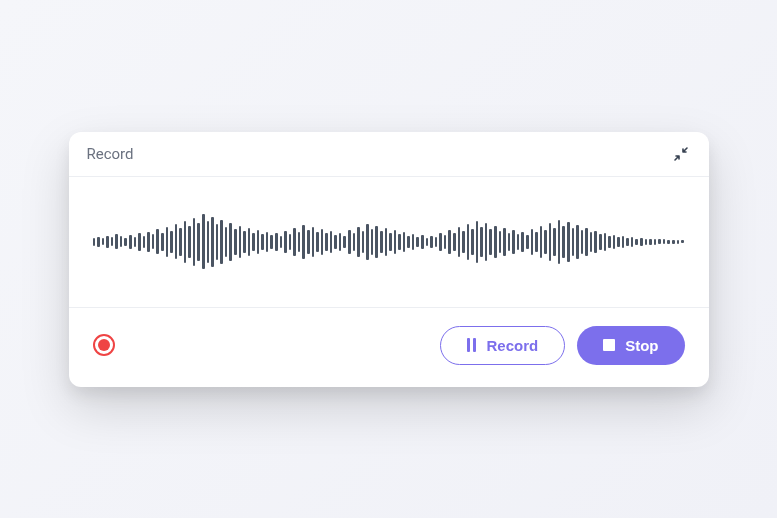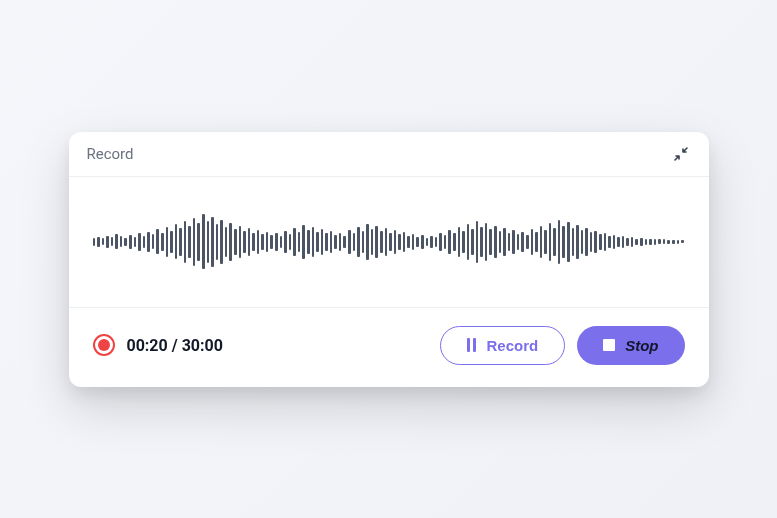--- a/index.html
+++ b/index.html
@@ -107,22 +107,21 @@
       cursor: pointer;
       border: none;
     }
     .btn-pause {
       background: #fff;
       border: 1.5px solid #7c6fec;
       color: #7c6fec;
     }
     .btn-stop {
       background: #7c6fec;
-      color: #0f172a;
-      font-style: italic;
+      color: #ffffff;
     }
     .pause-icon {
       display: flex;
       gap: 3px;
     }
     .pause-icon span {
       width: 3px;
       height: 14px;
       background: #7c6fec;
       border-radius: 1px;
@@ -279,23 +278,20 @@
         <span style="height: 4px;"></span>
         <span style="height: 4px;"></span>
         <span style="height: 4px;"></span>
         <span style="height: 3px;"></span>
       </div>
   </div>
 
   <div class="controls">
     <div class="status">
       <div class="record-indicator"></div>
-      <div class="time-display">
-        <span>00:20</span><span> / </span><span>30:00</span>
-      </div>
     </div>
     <div class="buttons">
       <button class="btn btn-pause">
         <span class="pause-icon">
             <span></span>
             <span></span>
           </span>
         <span>Record</span>
       </button>
       <button class="btn btn-stop">

